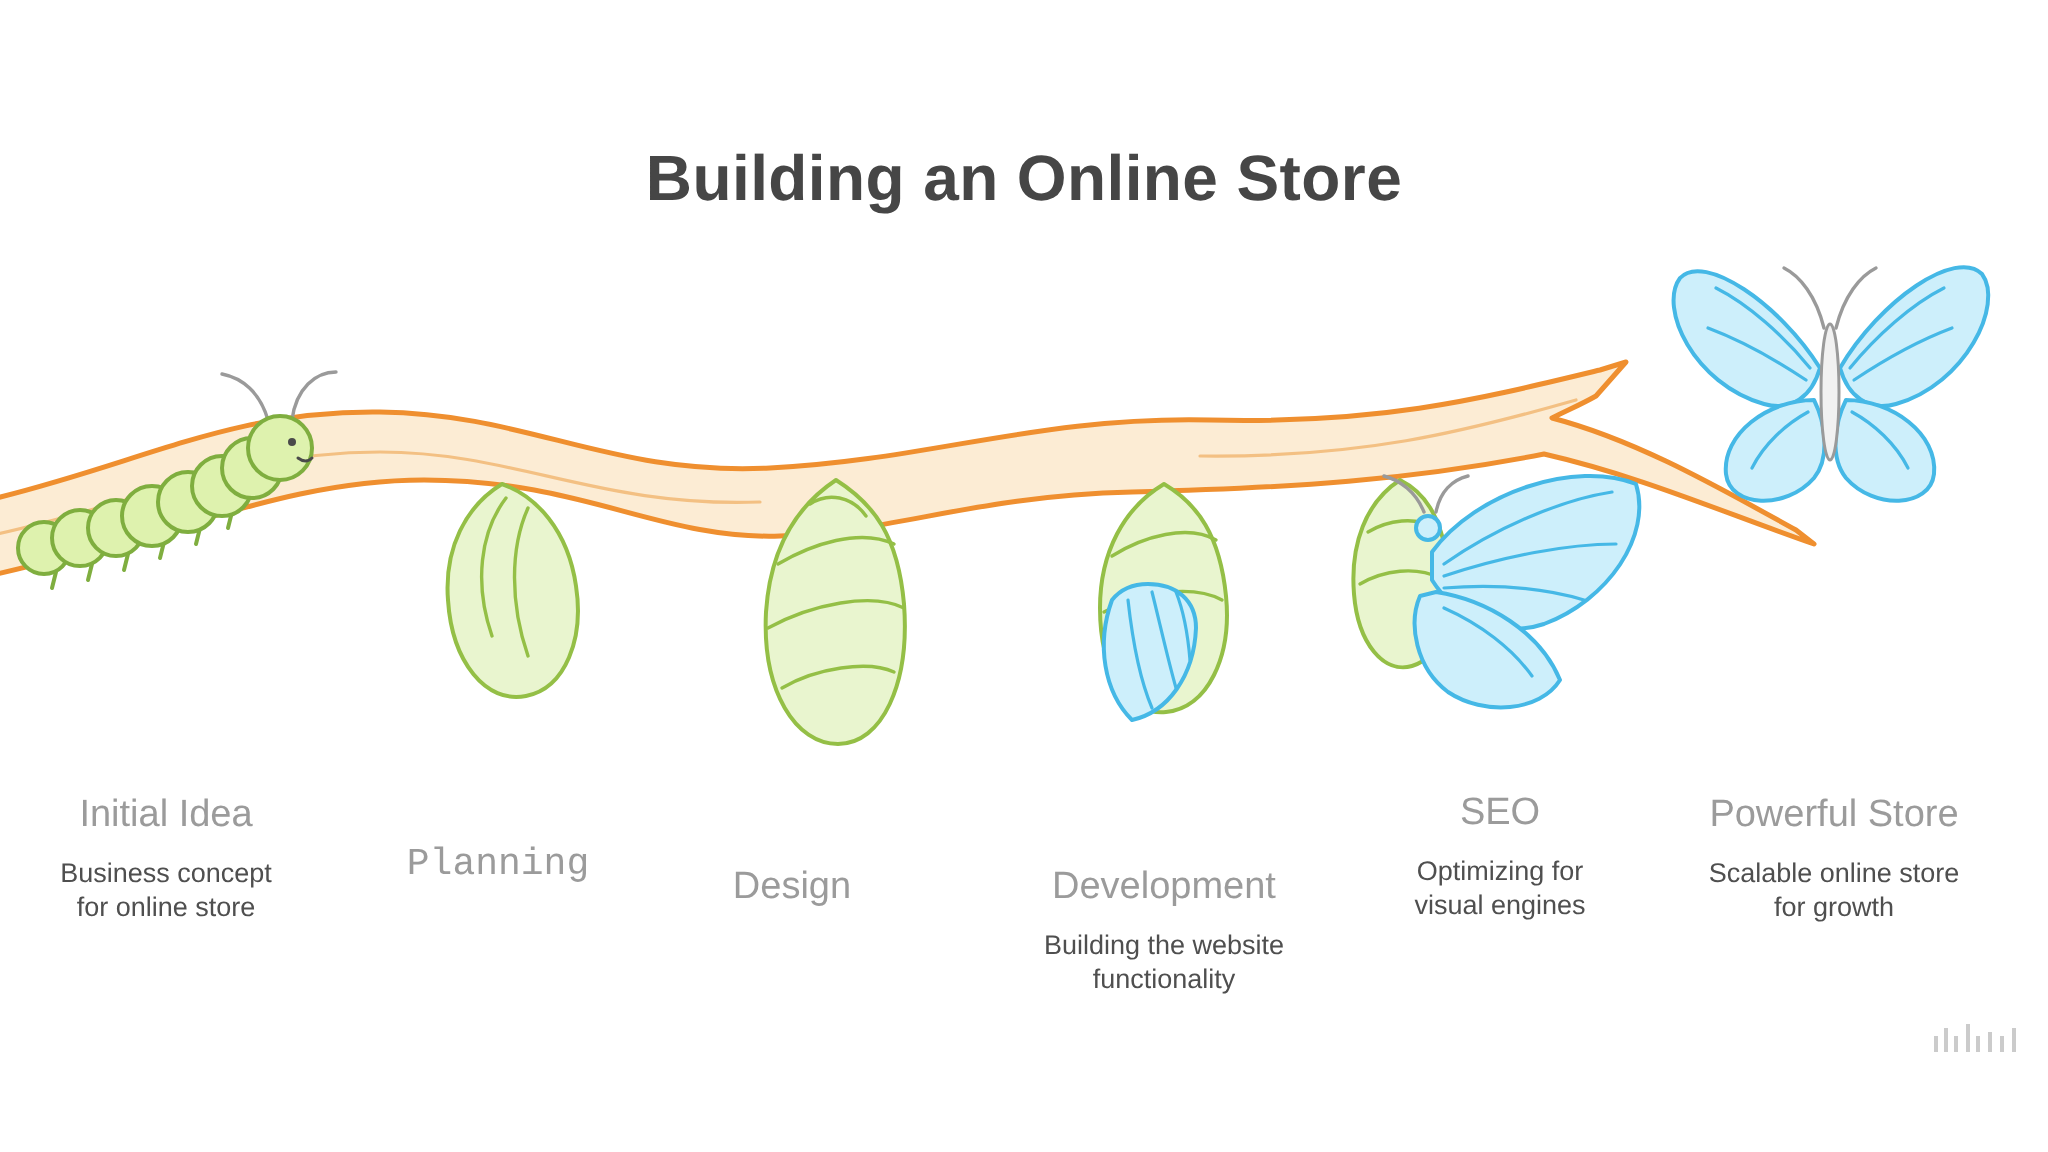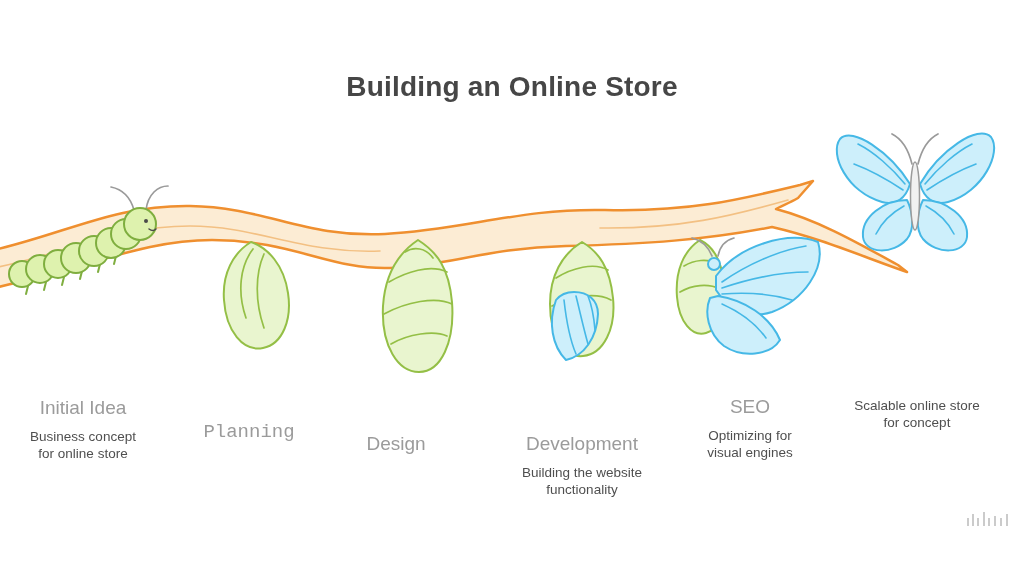--- a/index.html
+++ b/index.html
@@ -3,21 +3,21 @@
 <meta charset="utf-8">
 <style>
   html,body{margin:0;padding:0;background:#ffffff;}
   .canvas{
     position:relative;width:1024px;height:576px;background:#ffffff;overflow:hidden;
     font-family:"Liberation Sans", sans-serif;
   }
   .art{position:absolute;left:0;top:0;}
   .title{
     position:absolute;top:71px;left:0;width:100%;text-align:center;
-    font-size:28px;font-weight:bold;color:#464646;letter-spacing:.2px;
+    font-size:32px;font-weight:bold;color:#464646;letter-spacing:.2px;
   }
   .stage{position:absolute;width:200px;transform:translateX(-50%);text-align:center;}
   .s1{left:83px;top:397px;}
   .s2{left:249px;top:421px;font-family:Liberation Mono, monospace;}
   .s3{left:396px;top:433px;}
   .s4{left:582px;top:433px;}
   .s5{left:750px;top:396px;}
   .s6{left:917px;top:397px;}
   .stage-label{font-size:19px;color:#9b9b9b;margin-bottom:9px;}
   .stage-desc{font-size:13.5px;color:#4f4f4f;line-height:1.28;white-space:pre-line;}
@@ -151,17 +151,18 @@
 functionality</div>
   </div>
 
   <div class="stage s5">
     <div class="stage-label">SEO</div>
     <div class="stage-desc">Optimizing for
 visual engines</div>
   </div>
 
   <div class="stage s6">
+    <div class="stage-label">Powerful Store</div>
     <div class="stage-desc">Scalable online store
-for concept</div>
+for growth</div>
   </div>
 
 </div>
 
 </body></html>

